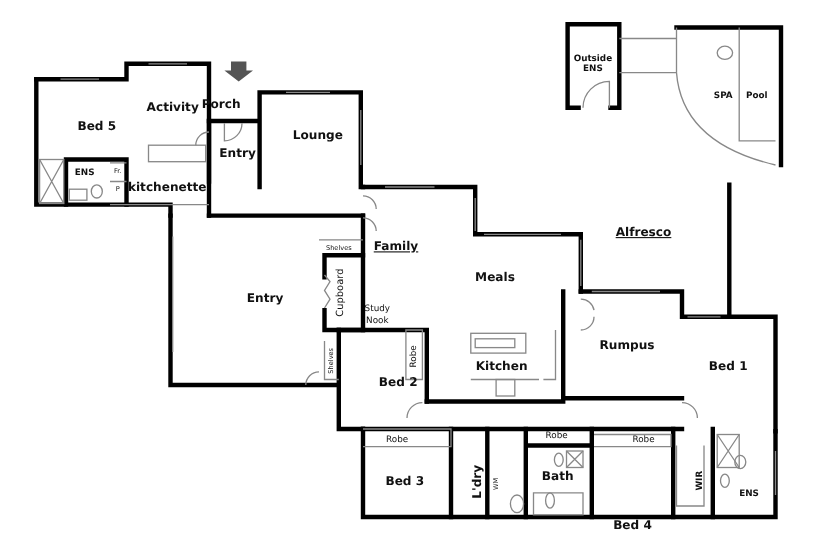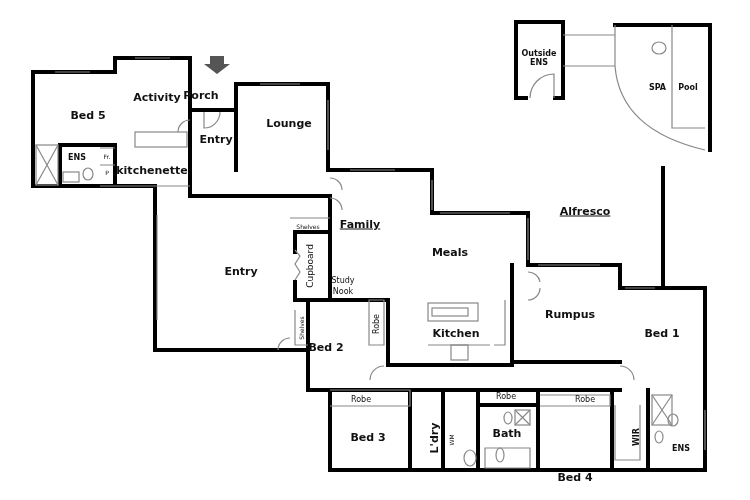--- a/index.html
+++ b/index.html
@@ -110,21 +110,21 @@
 <div class="lbl md rot" style="left:310px;top:266px;">Cupboard</div>
 <div class="lbl xs rot" style="left:301px;top:328px;">Shelves</div>
 <div class="lbl" style="left:360px;top:224px;text-decoration:underline;">Family</div>
 <div class="lbl sm" style="left:343px;top:280px;">Study</div>
 <div class="lbl sm" style="left:343px;top:291px;">Nook</div>
 <div class="lbl" style="left:450px;top:252px;">Meals</div>
 <div class="lbl" style="left:585px;top:211px;text-decoration:underline;">Alfresco</div>
 <div class="lbl" style="left:456px;top:333px;">Kitchen</div>
 <div class="lbl" style="left:570px;top:314px;">Rumpus</div>
 <div class="lbl" style="left:662px;top:333px;">Bed 1</div>
-<div class="lbl" style="left:326px;top:347px;text-align:center;">Bed 2</div>
+<div class="lbl" style="left:362px;top:347px;text-align:center;">Bed 2</div>
 <div class="lbl sm rot" style="left:376px;top:324px;">Robe</div>
 <div class="lbl" style="left:368px;top:437px;">Bed 3</div>
 <div class="lbl sm" style="left:361px;top:399px;">Robe</div>
 <div class="lbl rot" style="left:434px;top:438px;">L'dry</div>
 <div class="lbl xs rot" style="left:451px;top:440px;">WM</div>
 <div class="lbl" style="left:507px;top:433px;">Bath</div>
 <div class="lbl sm" style="left:506px;top:396px;">Robe</div>
 <div class="lbl" style="left:575px;top:437px;margin-top:40px;">Bed 4</div>
 <div class="lbl sm" style="left:585px;top:399px;">Robe</div>
 <div class="lbl tiny rot" style="left:636px;top:437px;">WIR</div>

